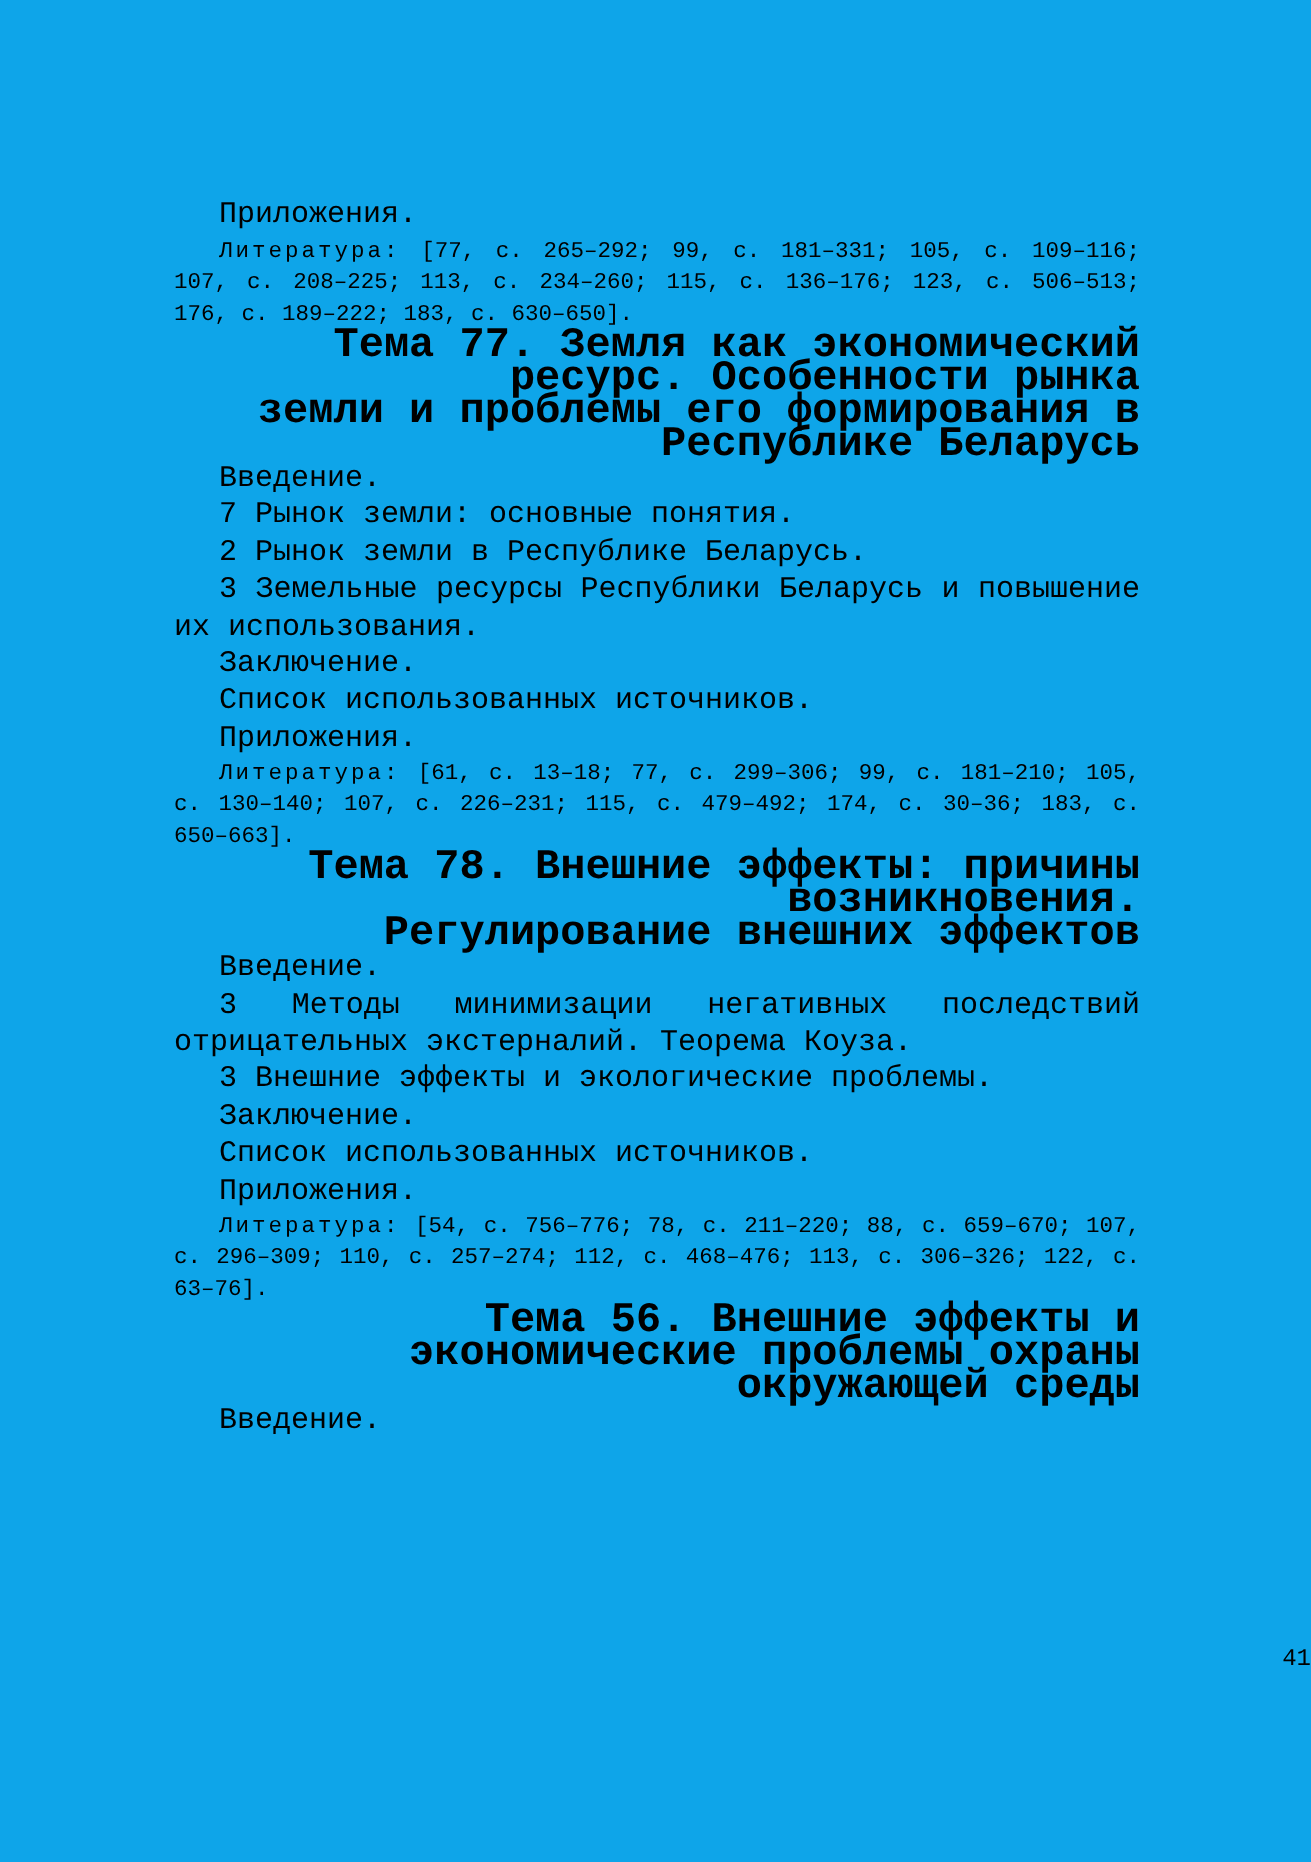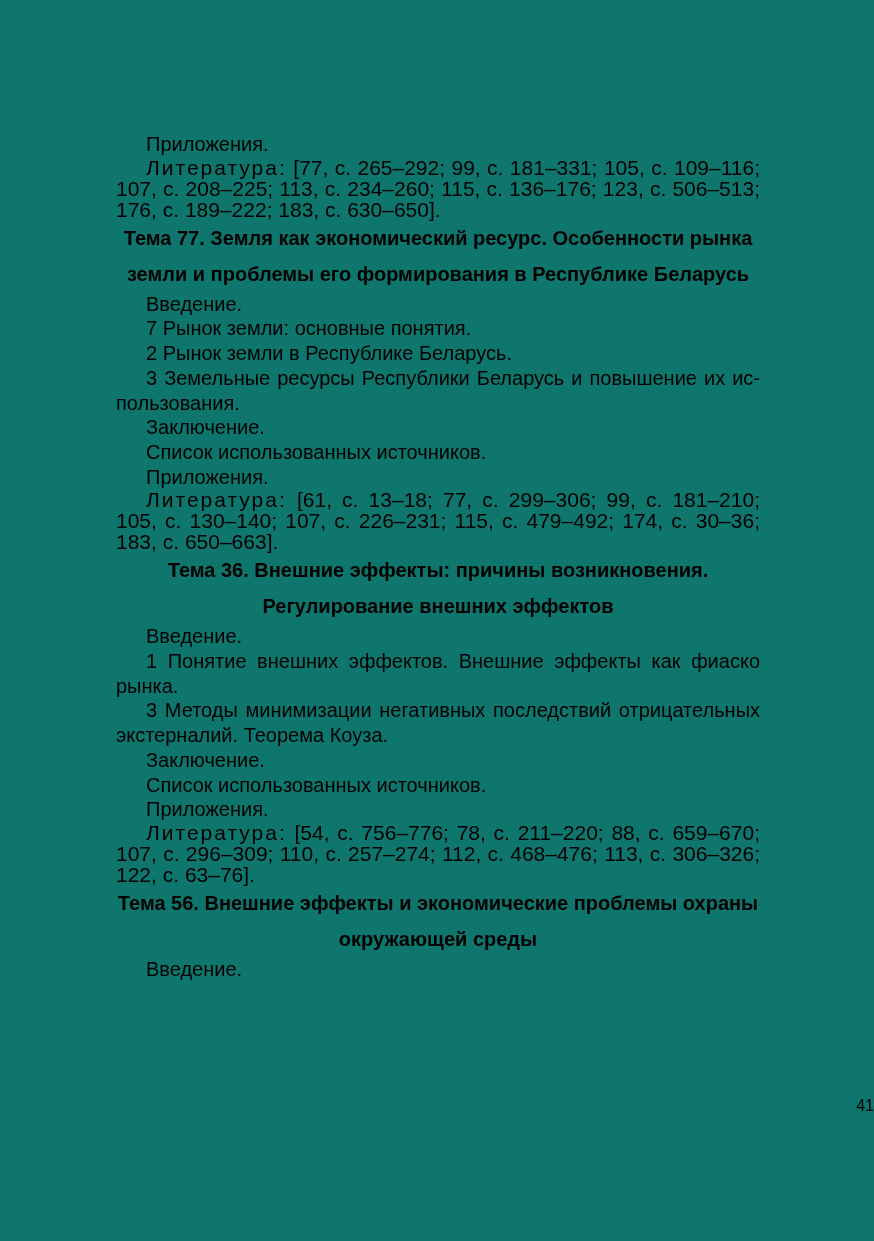--- a/index.html
+++ b/index.html
@@ -4,51 +4,51 @@
 <style>
   html, body {
     margin: 0;
     padding: 0;
     background: #ffffff;
   }
   .page {
     position: relative;
     width: 874px;
     height: 1241px;
-    background: #0f766e;
+    background: #0ea5e9;
     color: #000000;
-    font-family: Liberation Sans, sans-serif;
+    font-family: Liberation Mono, monospace;
     overflow: hidden;
   }
   .content {
     margin-left: 116px;
     width: 644px;
     padding-top: 132px;
   }
   p.body {
     margin: 0;
     font-size: 20px;
     line-height: 24.7px;
     text-align: justify;
   }
   .indent { text-indent: 30px; }
   p.lit {
     margin: 0;
-    font-size: 21px;
+    font-size: 15px;
     line-height: 21px;
     text-align: justify;
     text-indent: 30px;
   }
   .lit-label { letter-spacing: 2px; }
   h2.heading {
     margin: 0;
-    font-size: 20px;
+    font-size: 28px;
     font-weight: bold;
-    line-height: 36px;
-    text-align: center;
+    line-height: 22px;
+    text-align: right;
     white-space: pre-line;
   }
   .m8  { margin-top: 8px; }
   .m20 { margin-top: 20px; }
   .m21 { margin-top: 21px; }
   .m23 { margin-top: 23px; }
   .m24 { margin-top: 24px; }
   .m26 { margin-top: 26px; }
   .page-number {
     position: absolute;
@@ -75,26 +75,26 @@
     <p class="body indent m24">Введение.</p>
     <p class="body indent">7 Рынок земли: основные понятия.</p>
     <p class="body indent">2 Рынок земли в Республике Беларусь.</p>
     <p class="body indent">3 Земельные ресурсы Республики Беларусь и повышение их ис­пользования.</p>
     <p class="body indent">Заключение.</p>
     <p class="body indent">Список использованных источников.</p>
     <p class="body indent">Приложения.</p>
 
     <p class="lit m8"><span class="lit-label">Литература:</span> <span>[61, с. 13–18; 77, с. 299–306; 99, с. 181–210; 105, с. 130–140; 107, с. 226–231; 115, с. 479–492; 174, с. 30–36; 183, с. 650–663].</span></p>
 
-    <h2 class="heading m26">Тема 36. Внешние эффекты: причины возникновения.
+    <h2 class="heading m26">Тема 78. Внешние эффекты: причины возникновения.
 Регулирование внешних эффектов</h2>
 
     <p class="body indent m20">Введение.</p>
-    <p class="body indent">1 Понятие внешних эффектов. Внешние эффекты как фиаско рын­ка.</p>
     <p class="body indent">3 Методы минимизации негативных последствий отрицательных экстерналий. Теорема Коуза.</p>
+    <p class="body indent">3 Внешние эффекты и экологические проблемы.</p>
     <p class="body indent">Заключение.</p>
     <p class="body indent">Список использованных источников.</p>
     <p class="body indent">Приложения.</p>
 
     <p class="lit m8"><span class="lit-label">Литература:</span> <span>[54, с. 756–776; 78, с. 211–220; 88, с. 659–670; 107, с. 296–309; 110, с. 257–274; 112, с. 468–476; 113, с. 306–326; 122, с. 63–76].</span></p>
 
     <h2 class="heading m21">Тема 56. Внешние эффекты и экономические проблемы охраны
 окружающей среды</h2>
 
     <p class="body indent m23">Введение.</p>

